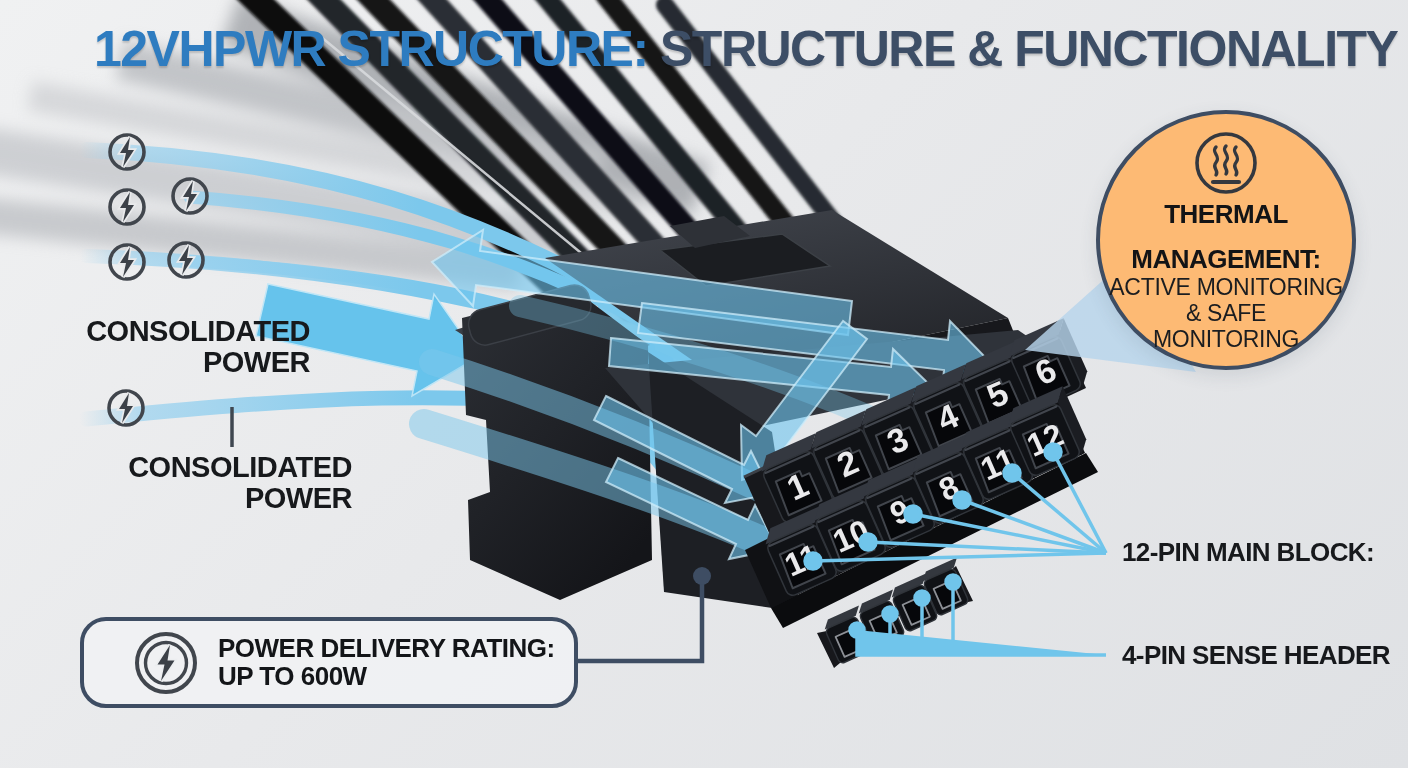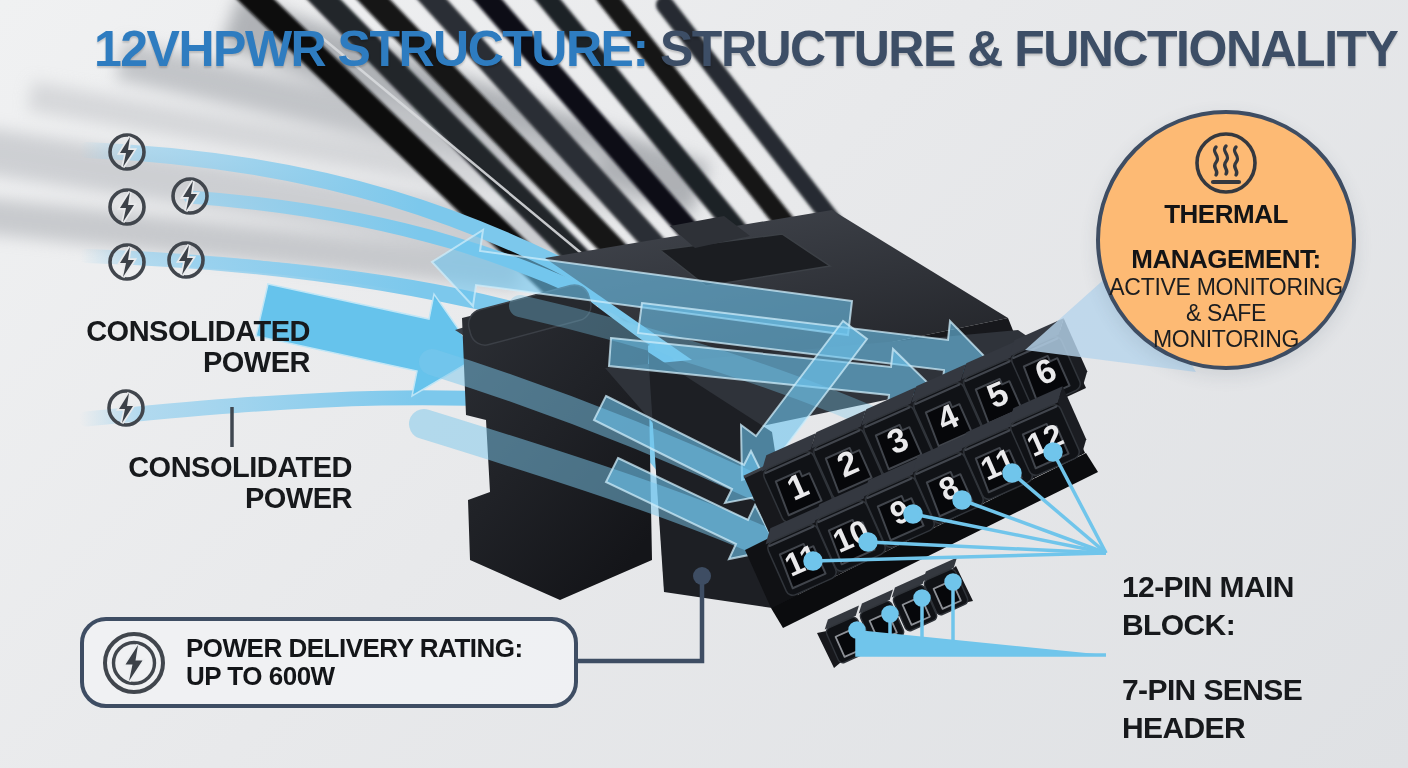--- a/index.html
+++ b/index.html
@@ -8,30 +8,30 @@
        background:linear-gradient(135deg,#f0f1f2 0%,#e8e9eb 45%,#dfe1e4 100%);}
   #stage{position:absolute;inset:0;width:1408px;height:768px;}
   svg.scene{position:absolute;left:0;top:0;}
   .lbl{position:absolute;font-weight:700;color:#17191c;letter-spacing:-0.5px;line-height:1.06;}
   .title{position:absolute;left:94px;top:20px;width:1310px;white-space:nowrap;
          font-size:50px;font-weight:700;letter-spacing:-1.5px;
          text-shadow:0 2px 2px rgba(0,0,0,0.18);}
   .title .hl{color:#2e7cc0;}
   .title .rest{color:#3d4e66;}
   .cons{font-size:29px;text-align:right;}
-  .rightlbl{font-size:30px;line-height:1.25;letter-spacing:-0.6px;margin-top:32px;}
+  .rightlbl{font-size:26px;line-height:1.25;letter-spacing:-0.6px;}
   .thermal-circle{position:absolute;left:1096px;top:110px;width:260px;height:260px;
         border:4px solid #3e4d63;border-radius:50%;background:#fdba74;
         box-shadow:0 6px 18px rgba(60,70,90,0.12);
         display:flex;flex-direction:column;align-items:center;box-sizing:border-box;}
   .thermal-circle .t-bold{font-size:26px;font-weight:700;color:#131416;letter-spacing:-0.5px;line-height:1.1;text-align:center;margin-top:16px;}
   .thermal-circle .t-reg{font-size:23px;font-weight:500;color:#1b1d20;letter-spacing:-0.3px;line-height:1.12;text-align:center;}
   .power-box{position:absolute;left:80px;top:617px;width:498px;height:91px;box-sizing:border-box;
         border:4px solid #3e4d63;border-radius:26px;background:rgba(240,241,243,0.92);
-        display:flex;align-items:center;}
+        display:flex;align-items:center;padding-left:32px;}
   .power-box .pb-text{margin-left:18px;font-size:26px;line-height:1.07;letter-spacing:-0.5px;color:#131518;}
   .pb-line1{font-weight:700;}
   .pb-line2{font-weight:600;}
 </style>
 </head>
 <body>
 
 <div id="stage">
 
 <svg class="scene" width="1408" height="768" viewBox="0 0 1408 768">
@@ -276,21 +276,21 @@
   <div class="t-bold">MANAGEMENT:</div>
   <div class="t-reg" style="margin-top:2px;">ACTIVE MONITORING</div>
   <div class="t-reg">&amp; SAFE</div>
   <div class="t-reg">MONITORING</div>
 </div>
 
 <div class="lbl rightlbl" style="left:1122px;top:536px;width:280px;">
   <div>12-PIN MAIN BLOCK:</div>
 </div>
 <div class="lbl rightlbl" style="left:1122px;top:639px;width:280px;">
-  <div>7-PIN SENSE HEADER</div>
+  <div>4-PIN SENSE HEADER</div>
 </div>
 
 <div class="power-box">
   <svg width="68" height="68" style="margin-left:16px;flex:none;" viewBox="-34 -34 68 68">
     <circle r="29" fill="none" stroke="#41464d" stroke-width="4"></circle>
     <circle r="20.5" fill="none" stroke="#41464d" stroke-width="3.4"></circle>
     <path d="M4,-18 L-8.5,1.5 L-1.5,1.5 L-5,18 L8.5,-2.5 L1.5,-2.5 Z" fill="#3c4148" stroke="#eceef0" stroke-width="3.6" paint-order="stroke"></path>
   </svg>
   <div class="pb-text">
     <div class="pb-line1">POWER DELIVERY RATING:</div>

